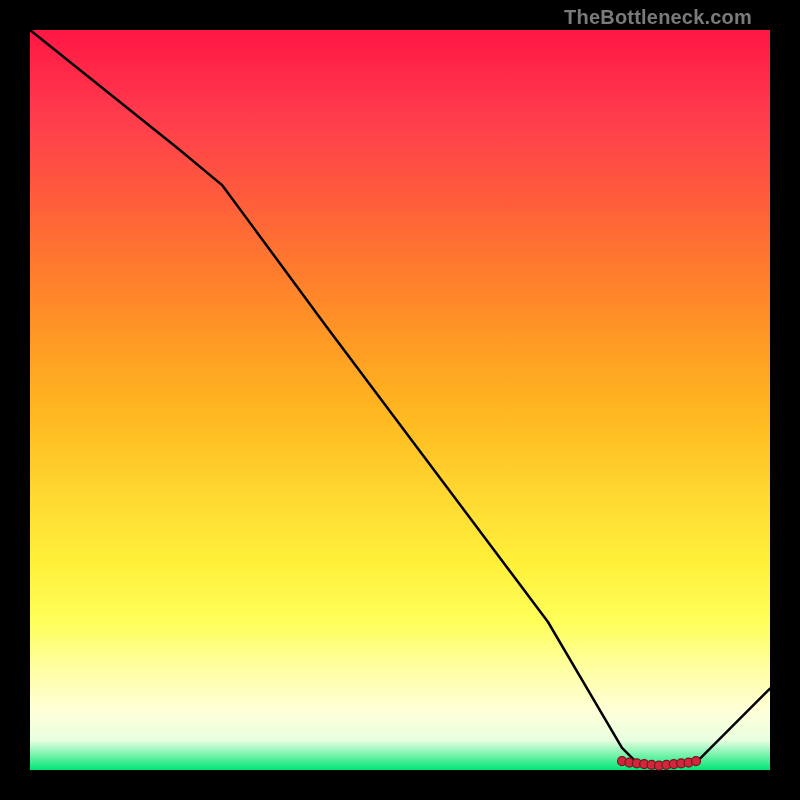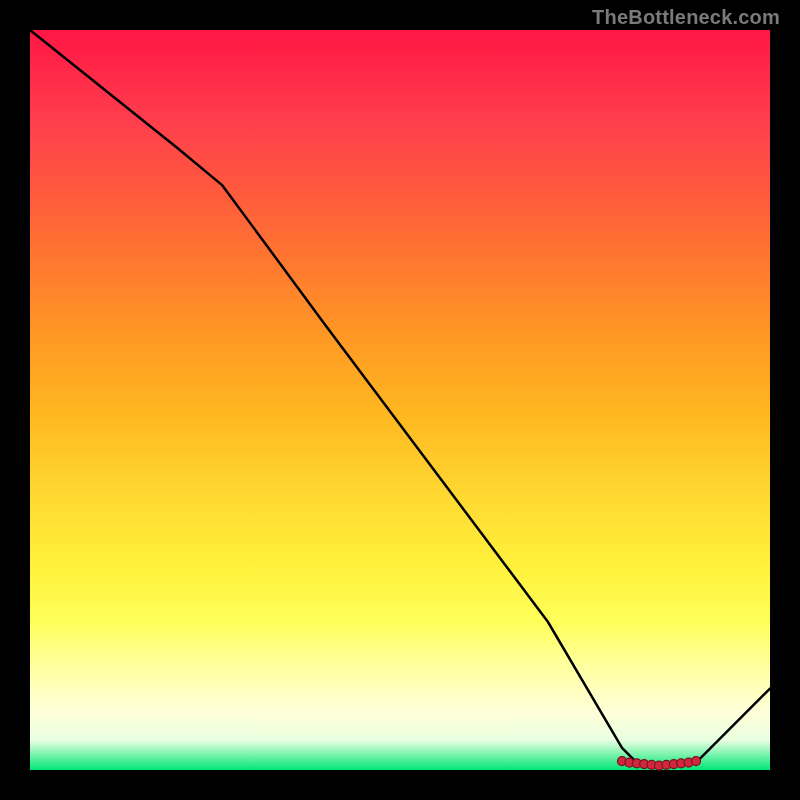--- a/index.html
+++ b/index.html
@@ -22,21 +22,21 @@
       #fff03a 72%,
       #ffff5a 80%,
       #ffffa0 86%,
       #ffffd8 92%,
       #e8ffe0 96%,
       #00e676 100%);
   }
   .watermark {
     position: absolute;
     top: 6px;
-    right: 20px;
+    right: 48px;
     color: #7a7a7a;
     font-size: 20px;
     font-weight: 600;
     letter-spacing: 0.2px;
   }
   svg.overlay {
     position: absolute;
     left: 30px;
     top: 30px;
     width: 740px;

